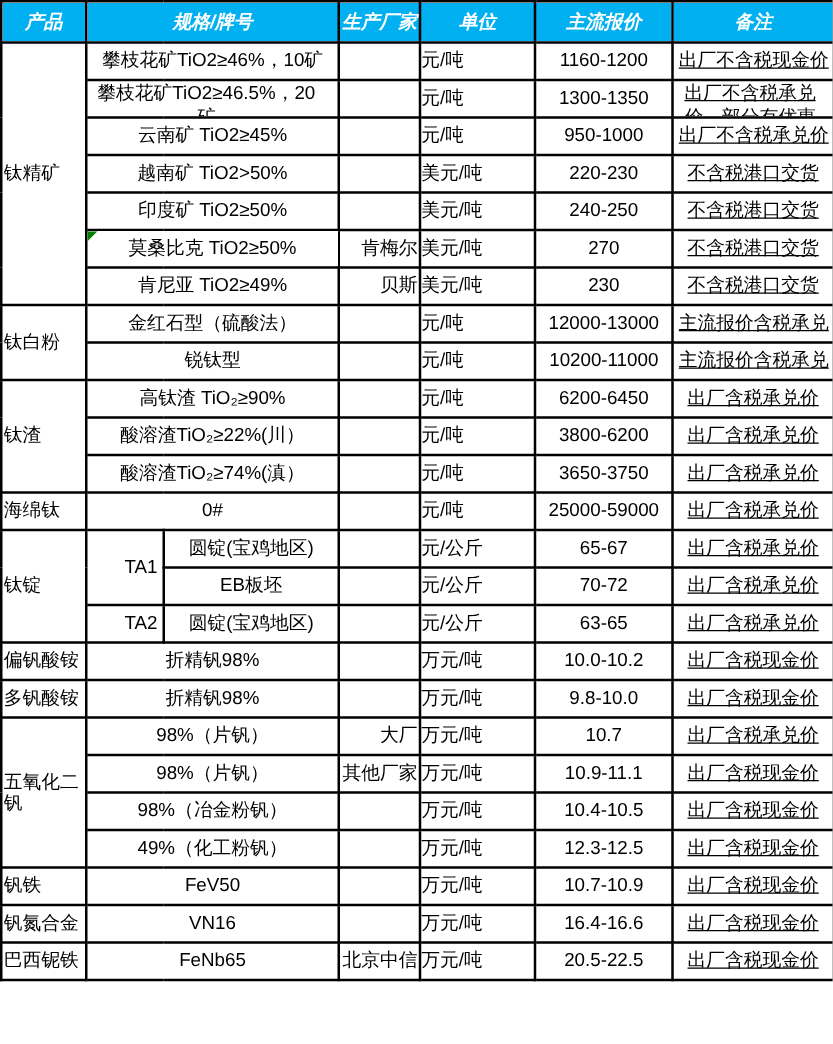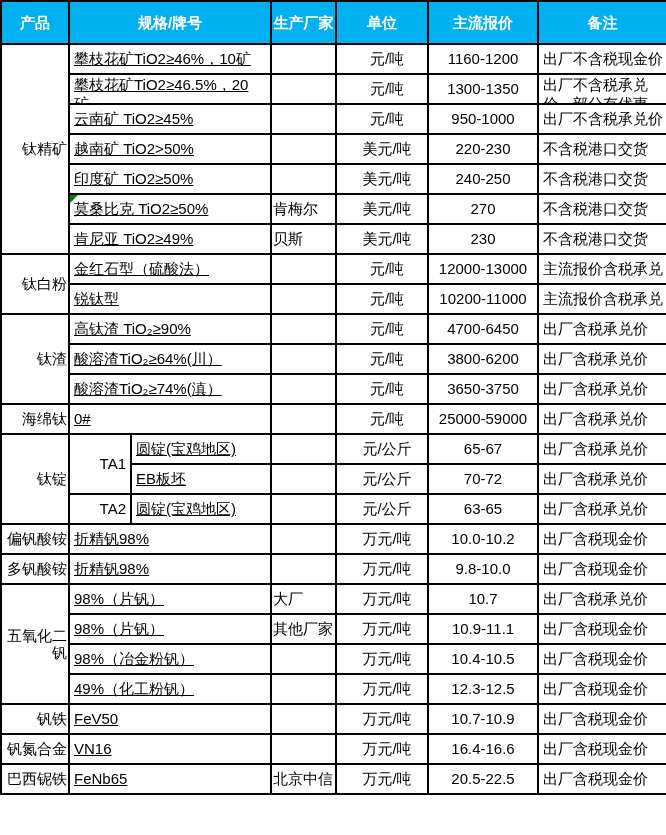--- a/index.html
+++ b/index.html
@@ -13,34 +13,34 @@
     border-collapse:collapse; table-layout:fixed;
     width:666px;
   }
   th, td {
     border:2px solid #000000;
     font-size:15px; line-height:1.2;
     overflow:hidden;
     vertical-align:middle;
     background:#ffffff;
   }
-  thead tr { height:43px; }
+  thead tr { height:33px;font-style:italic; }
   thead th {
     background:#00B0F0; color:#ffffff;
     font-weight:bold; text-align:center;
     border:2px solid #000000;
   }
   tbody tr { height:30px; }
-  td.prod  { text-align:right; padding:0 1px; line-height:1.15; }
-  td.spec  { text-align:left;  padding:0 4px; white-space:nowrap;text-decoration:underline; }
+  td.prod  { text-align:left; padding:0 1px; line-height:1.15; }
+  td.spec  { text-align:center;  padding:0 4px; white-space:nowrap; }
   td.grade { text-align:right;  padding:0 4px; white-space:nowrap; }
-  td.mfr   { text-align:left; padding:0 1px; white-space:nowrap; }
-  td.unit  { text-align:center; white-space:nowrap;padding-left:10px; }
+  td.mfr   { text-align:right; padding:0 1px; white-space:nowrap; }
+  td.unit  { text-align:left; white-space:nowrap; }
   td.price { text-align:center; white-space:nowrap;margin-top:13px; }
-  td.note  { text-align:left;  padding:0 4px; white-space:nowrap; }
+  td.note  { text-align:center;  padding:0 4px; white-space:nowrap;text-decoration:underline; }
   
   .clip {
     white-space:normal; overflow:hidden;
     line-height:19px; height:28px; line-break:strict;
   }
   .clip.spec-w { width:182px; }
   .clip.note-w { width:114px; }
   
   td.rel { position:relative; }
   .cmt {
@@ -142,25 +142,25 @@
       <td class="unit">元/吨</td>
       <td class="price">10200-11000</td>
       <td class="note">主流报价含税承兑</td>
     </tr>
 
     <tr>
       <td class="prod" rowspan="3">钛渣</td>
       <td class="spec" colspan="2">高钛渣 TiO₂≥90%</td>
       <td class="mfr"></td>
       <td class="unit">元/吨</td>
-      <td class="price">4700-6450</td>
-      <td class="note">出厂含税承兑价</td>
-    </tr>
-    <tr>
-      <td class="spec" colspan="2">酸溶渣TiO₂≥64%(川）</td>
+      <td class="price">6200-6450</td>
+      <td class="note">出厂含税承兑价</td>
+    </tr>
+    <tr>
+      <td class="spec" colspan="2">酸溶渣TiO₂≥22%(川）</td>
       <td class="mfr"></td>
       <td class="unit">元/吨</td>
       <td class="price">3800-6200</td>
       <td class="note">出厂含税承兑价</td>
     </tr>
     <tr>
       <td class="spec" colspan="2">酸溶渣TiO₂≥74%(滇）</td>
       <td class="mfr"></td>
       <td class="unit">元/吨</td>
       <td class="price">3650-3750</td>

